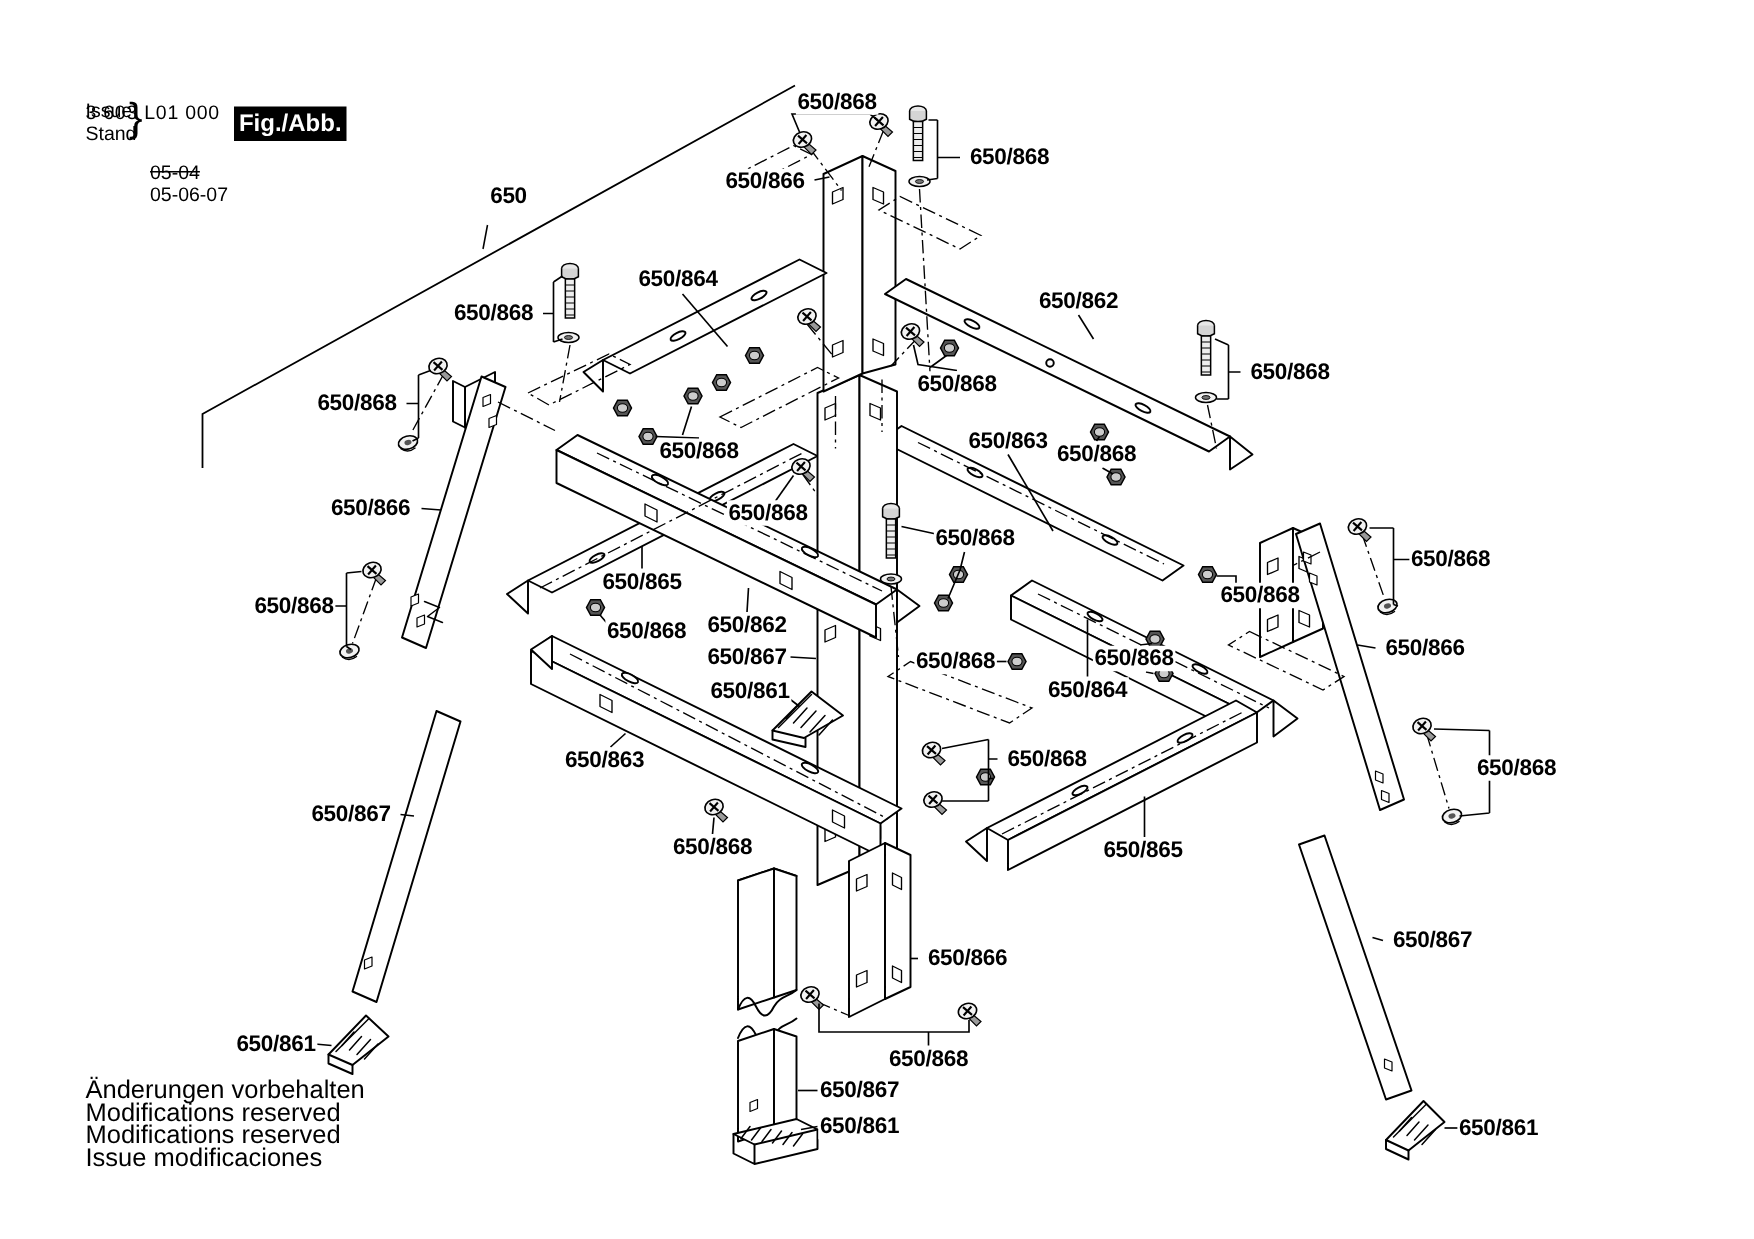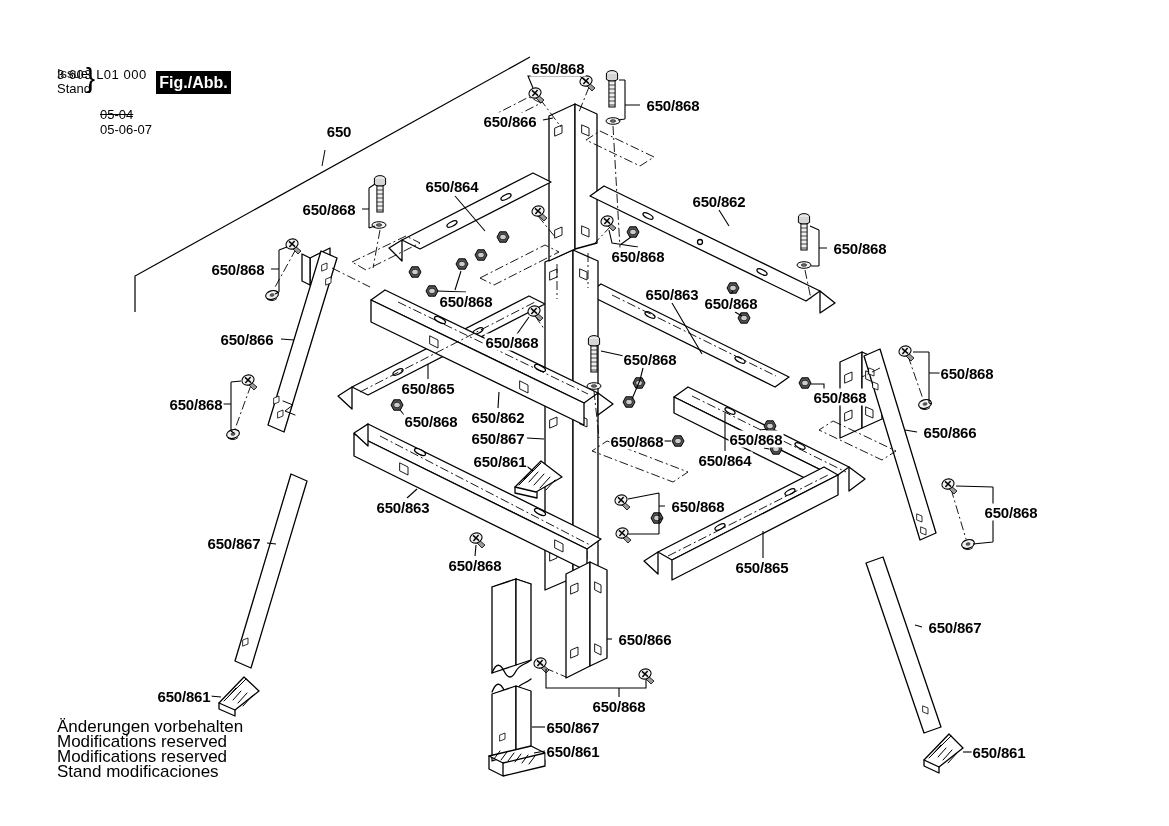--- a/index.html
+++ b/index.html
@@ -378,16 +378,16 @@
   <div class="issue-dates">
     <div class="struck">05-04</div>
     <div>05-06-07</div>
   </div>
   <div class="figbox">Fig./Abb. 4</div>
 
   <div class="footer">
     <div>Änderungen vorbehalten</div>
     <div>Modifications reserved</div>
     <div>Modifications reserved</div>
-    <div>Stand modificaciones</div>
+    <div>Issue modificaciones</div>
   </div>
 
 </div>
 
 </body></html>

